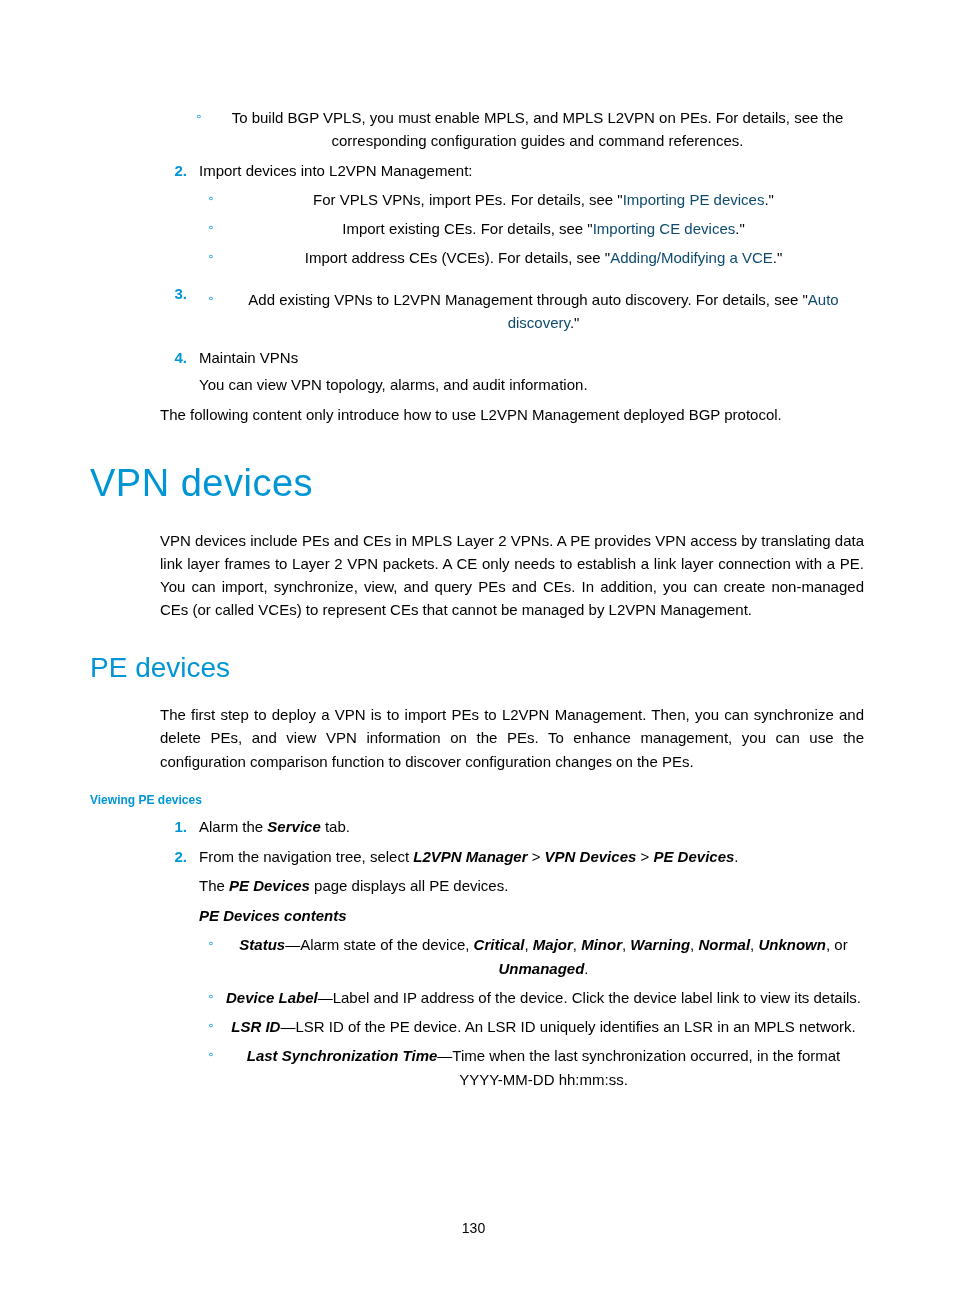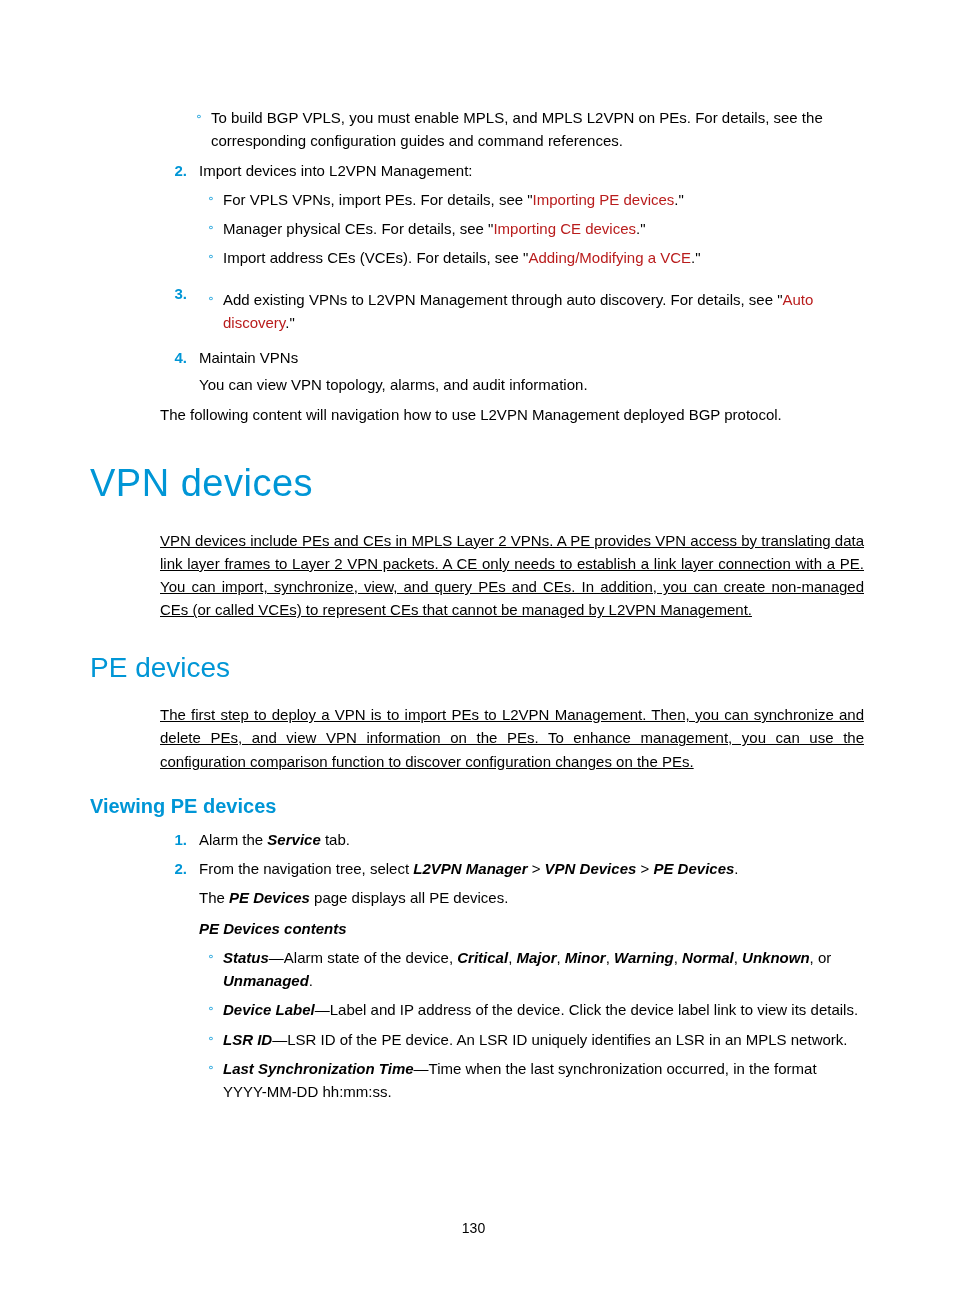--- a/index.html
+++ b/index.html
@@ -18,43 +18,43 @@
     font-size: 15px;
     line-height: 1.55;
   }
   .num-list { list-style: none; padding: 0; margin: 0; }
   .num-item { display: flex; margin: 6px 0 6px 65px; }
   .num-marker { color: #0096d6; font-weight: bold; width: 32px; flex: 0 0 32px; text-align: right; padding-right: 12px; }
   .num-body { flex: 1; }
   .sub-list { list-style: none; padding: 0; margin: 4px 0; }
   .sub-item { display: flex; margin: 6px 0 6px 0; }
   .sub-marker { color: #0096d6; width: 24px; flex: 0 0 24px; text-align: center; font-size: 11px; padding-top:2px;}
-  .sub-body { flex: 1; }
-  .link { color: #b91c1c; }
+  .sub-body { flex: 1; text-align: center; }
+  .link { color: #0c4a6e; }
   h1.h-vpn {
     font-weight: 300;
     color: #0096d6;
     font-size: 38px;
     margin: 28px 0 16px 0;
     letter-spacing: 0.5px;
   }
   h2.h-pe {
     font-weight: 300;
     color: #0096d6;
     font-size: 28px;
     margin: 24px 0 14px 0;
   }
   h3.h-view {
     font-weight: bold;
     color: #0096d6;
-    font-size: 20px;
+    font-size: 12px;
     margin: 18px 0 1px 0;
   }
   .para { margin: 6px 0 6px 70px; }
-  .para-justify { text-align: justify; text-decoration: underline; }
+  .para-justify { text-align: justify; }
   .bold { font-weight: bold; font-style: italic; }
   .pagenum {
     position: absolute;
     bottom: 56px;
     left: 0; right: 7px;
     text-align: center;
     font-size: 14px;
   }
 </style>
 </head>
@@ -74,21 +74,21 @@
       <span class="num-marker">2.</span>
       <div class="num-body">
         <div>Import devices into L2VPN Management:</div>
         <ul class="sub-list">
           <li class="sub-item">
             <span class="sub-marker">∘</span>
             <span class="sub-body"><span>For VPLS VPNs, import PEs. For details, see "</span><span class="link">Importing PE devices</span><span>."</span></span>
           </li>
           <li class="sub-item">
             <span class="sub-marker">∘</span>
-            <span class="sub-body"><span>Manager physical CEs. For details, see "</span><span class="link">Importing CE devices</span><span>."</span></span>
+            <span class="sub-body"><span>Import existing CEs. For details, see "</span><span class="link">Importing CE devices</span><span>."</span></span>
           </li>
           <li class="sub-item">
             <span class="sub-marker">∘</span>
             <span class="sub-body"><span>Import address CEs (VCEs). For details, see "</span><span class="link">Adding/Modifying a VCE</span><span>."</span></span>
           </li>
         </ul>
       </div>
     </li>
 
     <li class="num-item">
@@ -105,21 +105,21 @@
 
     <li class="num-item">
       <span class="num-marker">4.</span>
       <div class="num-body">
         <div>Maintain VPNs</div>
         <div style="margin-top:4px;">You can view VPN topology, alarms, and audit information.</div>
       </div>
     </li>
   </ol>
 
-  <p class="para">The following content will navigation how to use L2VPN Management deployed BGP protocol.</p>
+  <p class="para">The following content only introduce how to use L2VPN Management deployed BGP protocol.</p>
 
   <h1 class="h-vpn">VPN devices</h1>
   <p class="para para-justify">VPN devices include PEs and CEs in MPLS Layer 2 VPNs. A PE provides VPN access by translating data link layer frames to Layer 2 VPN packets. A CE only needs to establish a link layer connection with a PE. You can import, synchronize, view, and query PEs and CEs. In addition, you can create non-managed CEs (or called VCEs) to represent CEs that cannot be managed by L2VPN Management.</p>
 
   <h2 class="h-pe">PE devices</h2>
   <p class="para para-justify">The first step to deploy a VPN is to import PEs to L2VPN Management. Then, you can synchronize and delete PEs, and view VPN information on the PEs. To enhance management, you can use the configuration comparison function to discover configuration changes on the PEs.</p>
 
   <h3 class="h-view">Viewing PE devices</h3>
 
   <ol class="num-list">

